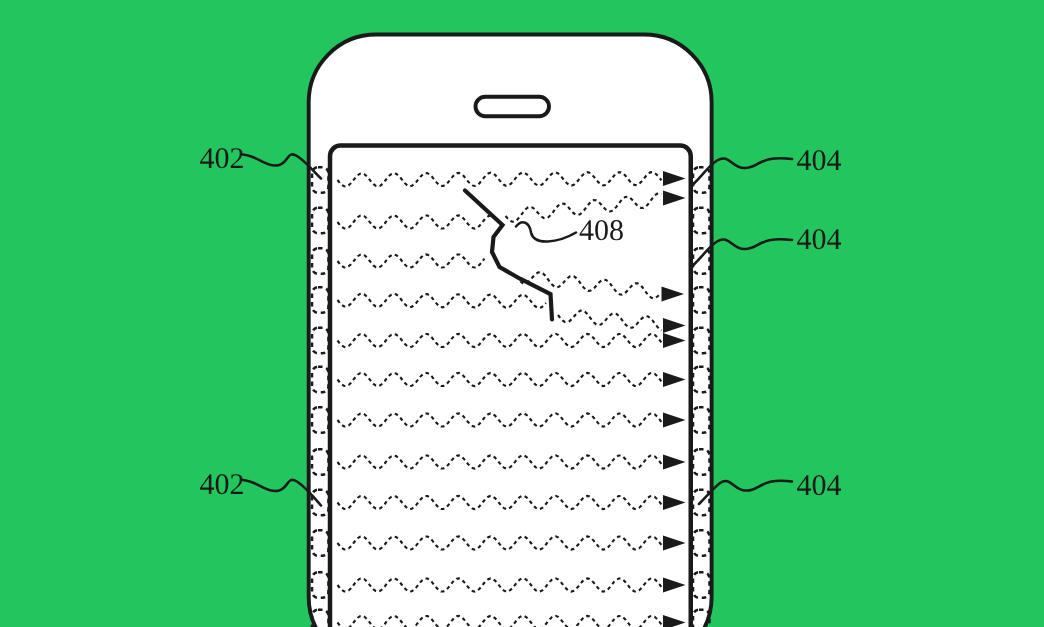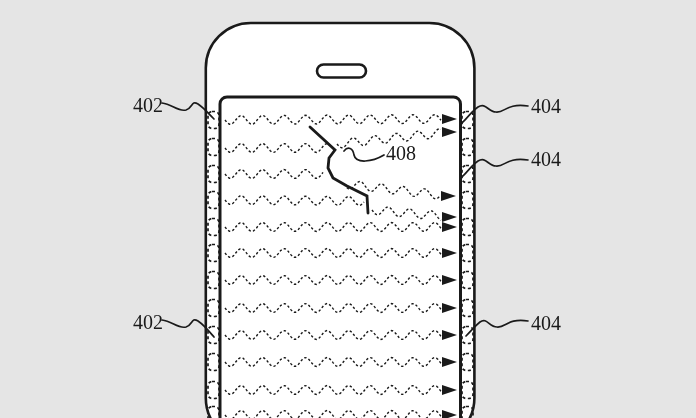--- a/index.html
+++ b/index.html
@@ -5,21 +5,21 @@
   html, body {
     margin: 0;
     padding: 0;
     background: #ffffff;
     font-family: "Liberation Serif", "DejaVu Serif", serif;
   }
   .stage {
     position: relative;
     width: 696px;
     height: 418px;
-    background: #e5e5e5;
+    background: #22c55e;
     overflow: hidden;
   }
   .stage svg {
     position: absolute;
     left: 0;
     top: 0;
     display: block;
   }
   .ref-label {
     font-family: "Liberation Serif", "DejaVu Serif", serif;

